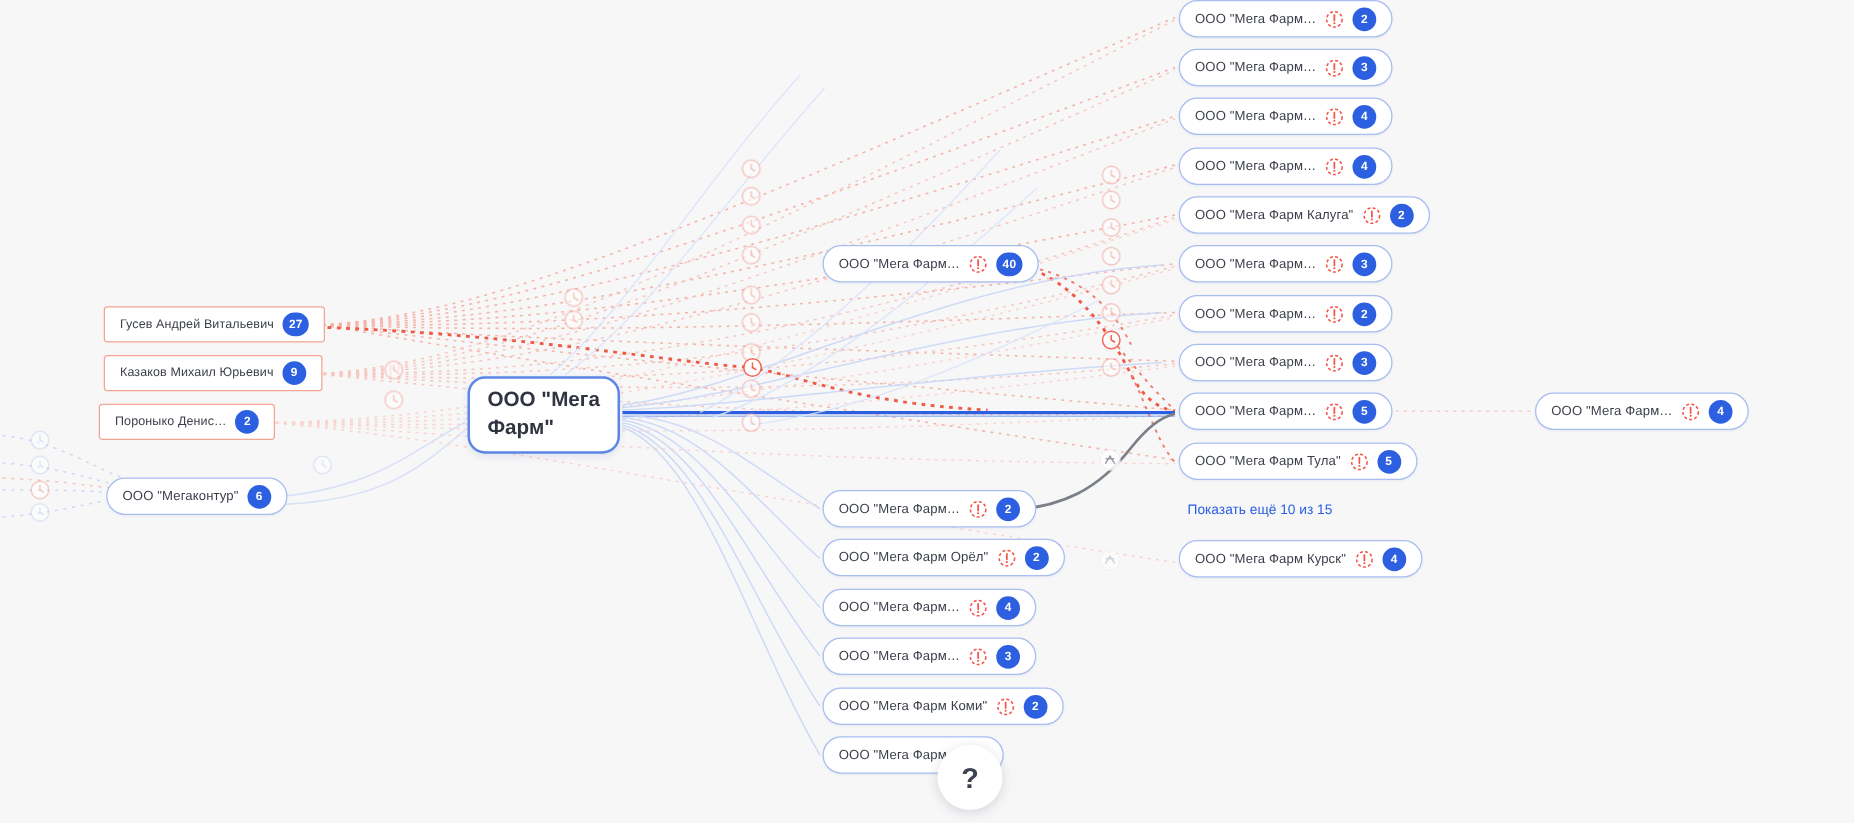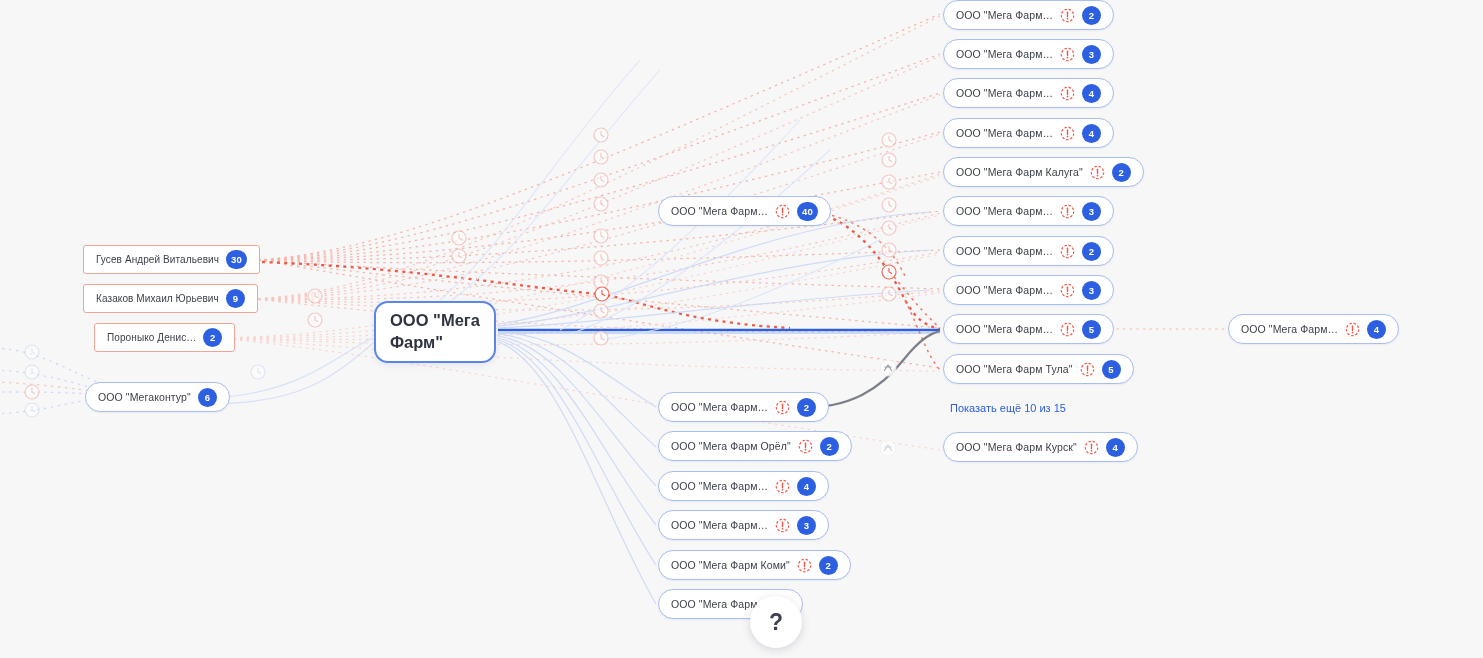--- a/index.html
+++ b/index.html
@@ -260,27 +260,27 @@
   </div>
 
   <div class="show-more" style="left:950px; top:402px;">Показать ещё 10 из 15</div>
 
   <div id="help-button">
     <span>?</span>
   </div>
 
 <div class="node rect" style="left: 83px; top: 245px;">
       <span class="node-label">Гусев Андрей Витальевич</span>
-      <span class="badge">30</span>
+      <span class="badge">27</span>
     </div>
     <div class="node rect" style="left: 83px; top: 284px;">
       <span class="node-label">Казаков Михаил Юрьевич</span>
       <span class="badge">9</span>
     </div>
-    <div class="node rect" style="left: 94px; top: 323px;">
+    <div class="node rect" style="left: 79px; top: 323px;">
       <span class="node-label">Пороныко Денис…</span>
       <span class="badge">2</span>
     </div>
     <div class="node pill" style="left: 85px; top: 382px;">
       <span class="node-label">ООО "Мегаконтур"</span>
       <span class="badge">6</span>
     </div>
     <div class="node pill" style="left: 658px; top: 196px;">
       <span class="node-label">ООО "Мега Фарм…</span>
       <span class="warn-icon"><svg viewBox="0 0 16 16" width="15" height="15">

